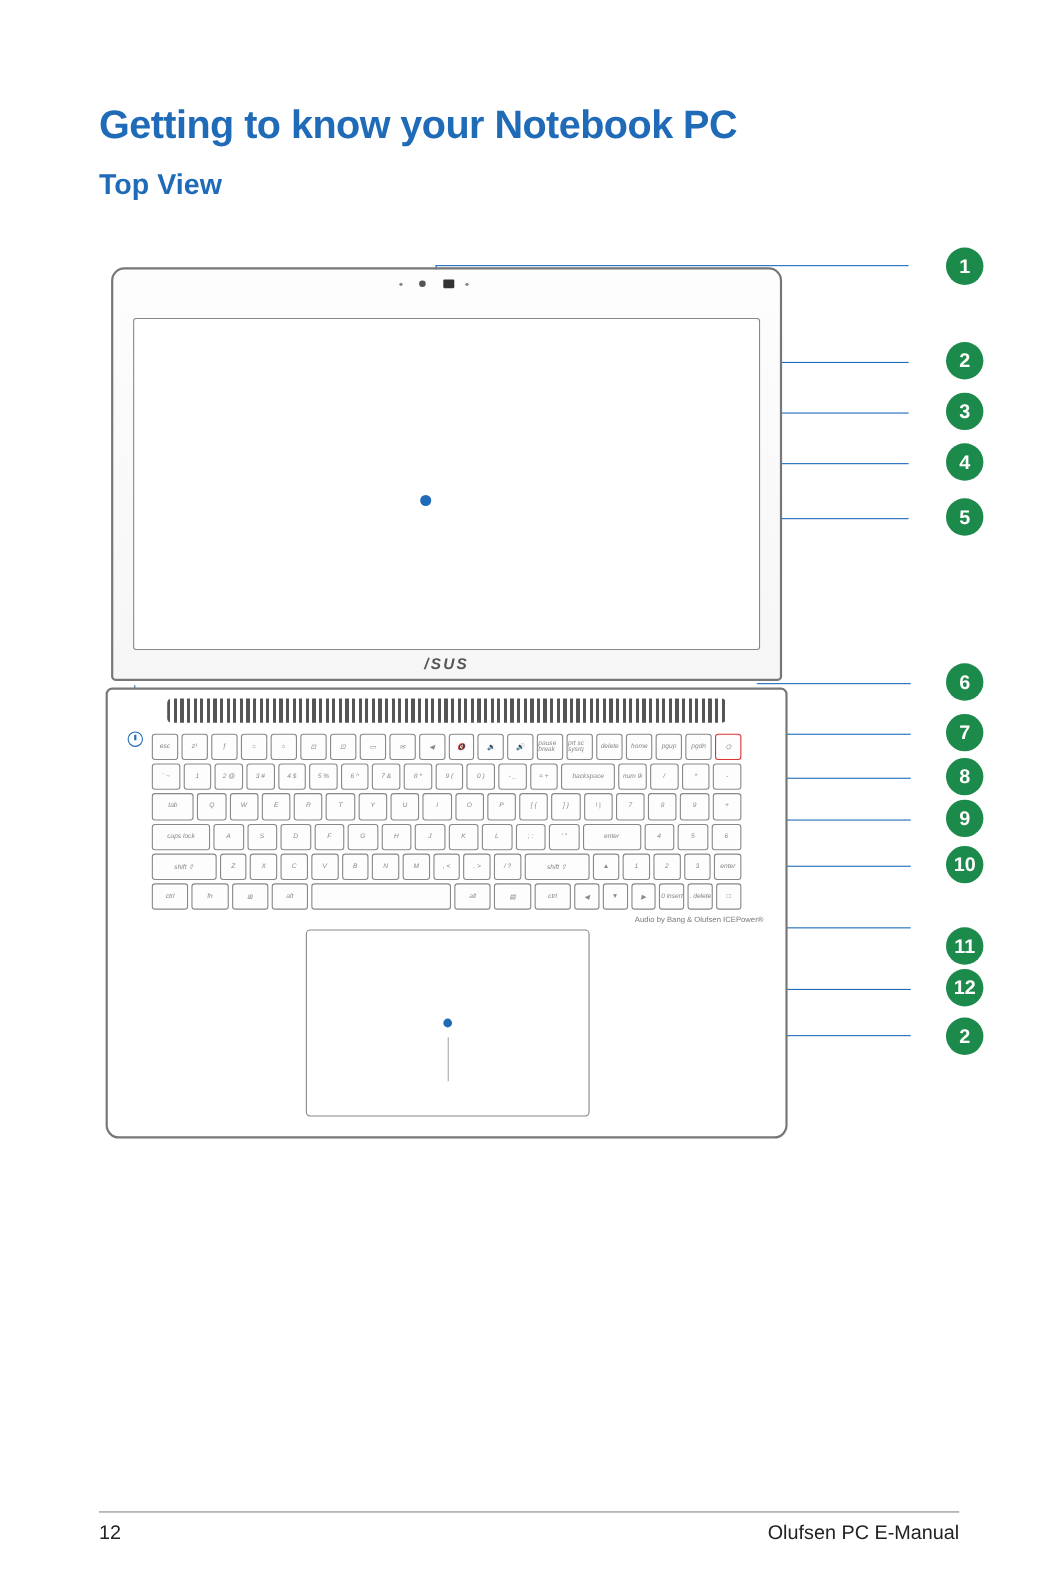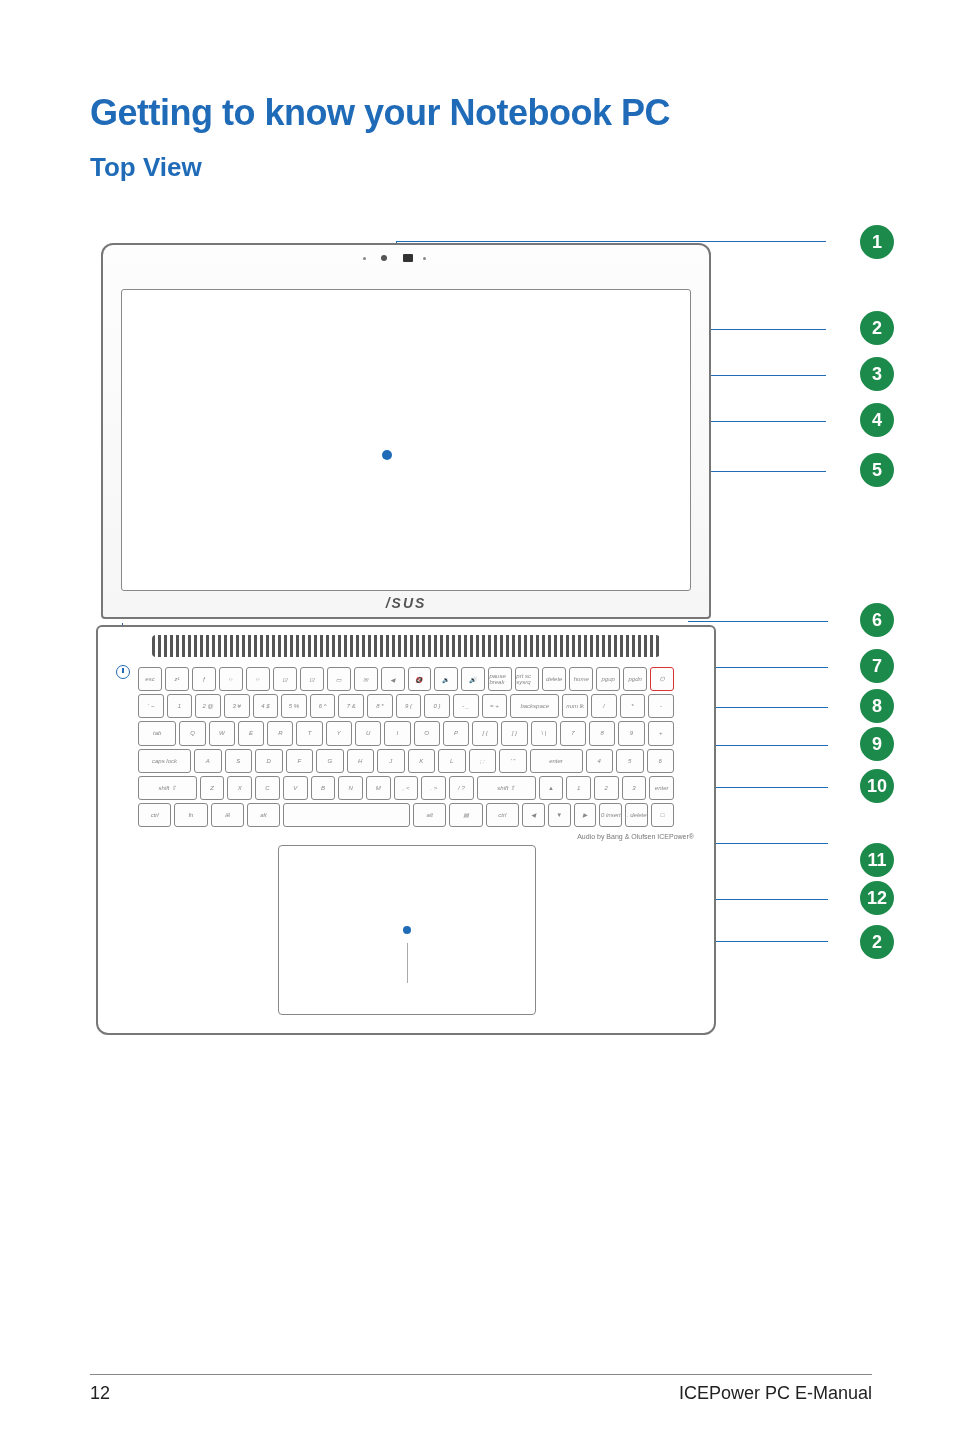--- a/index.html
+++ b/index.html
@@ -332,15 +332,15 @@
       <div class="touchpad">
         <span class="tp-dot"></span>
         <span class="tp-line"></span>
       </div>
     </div>
 
   </div>
 
   <div class="footer">
     <span>12</span>
-    <span>ICEPower PC E-Manual</span>
+    <span>Olufsen PC E-Manual</span>
   </div>
 </div>
 
 </body></html>

